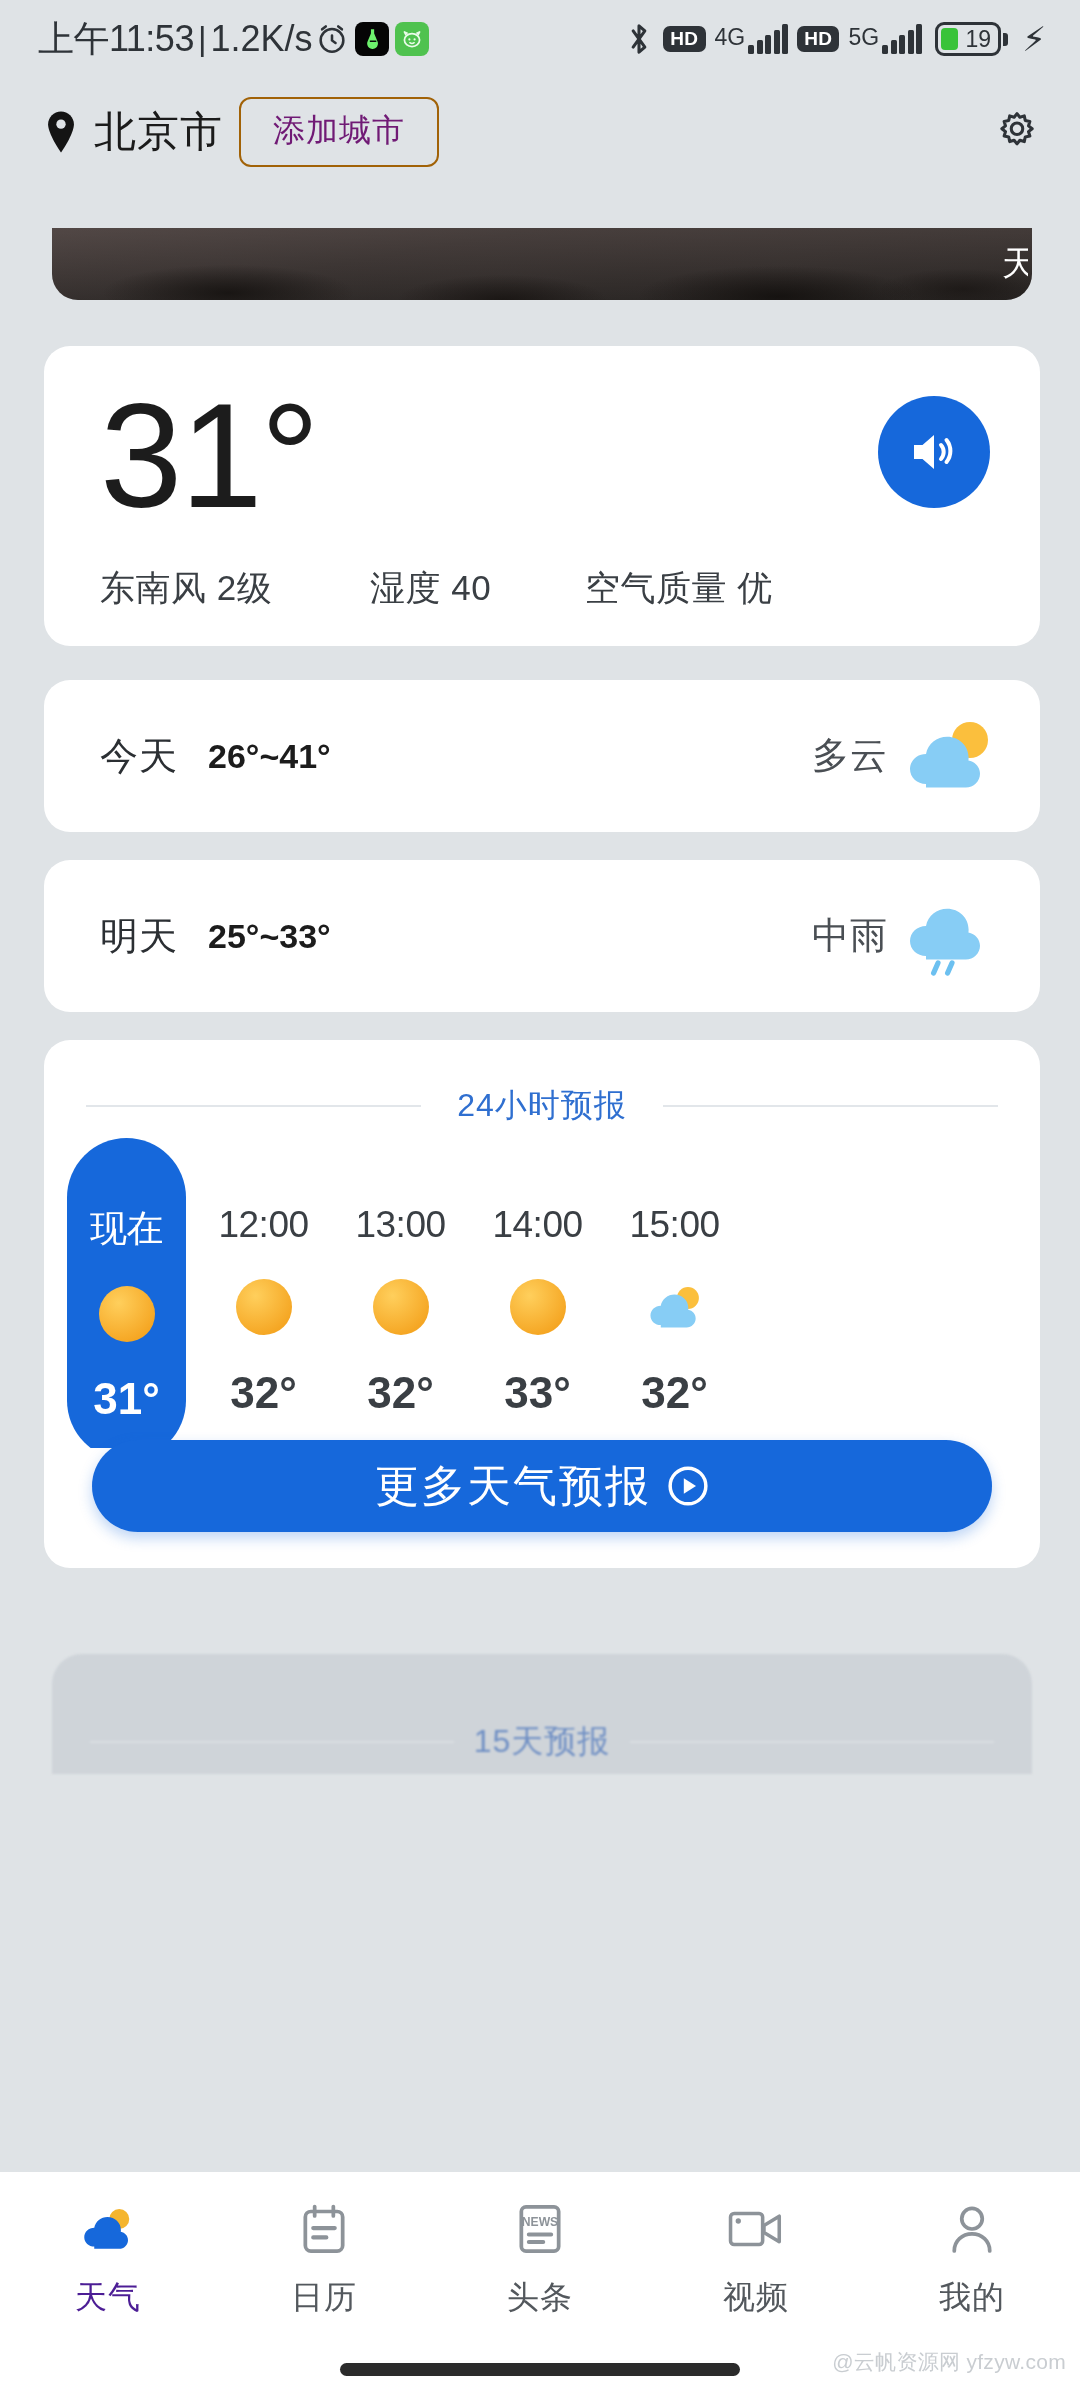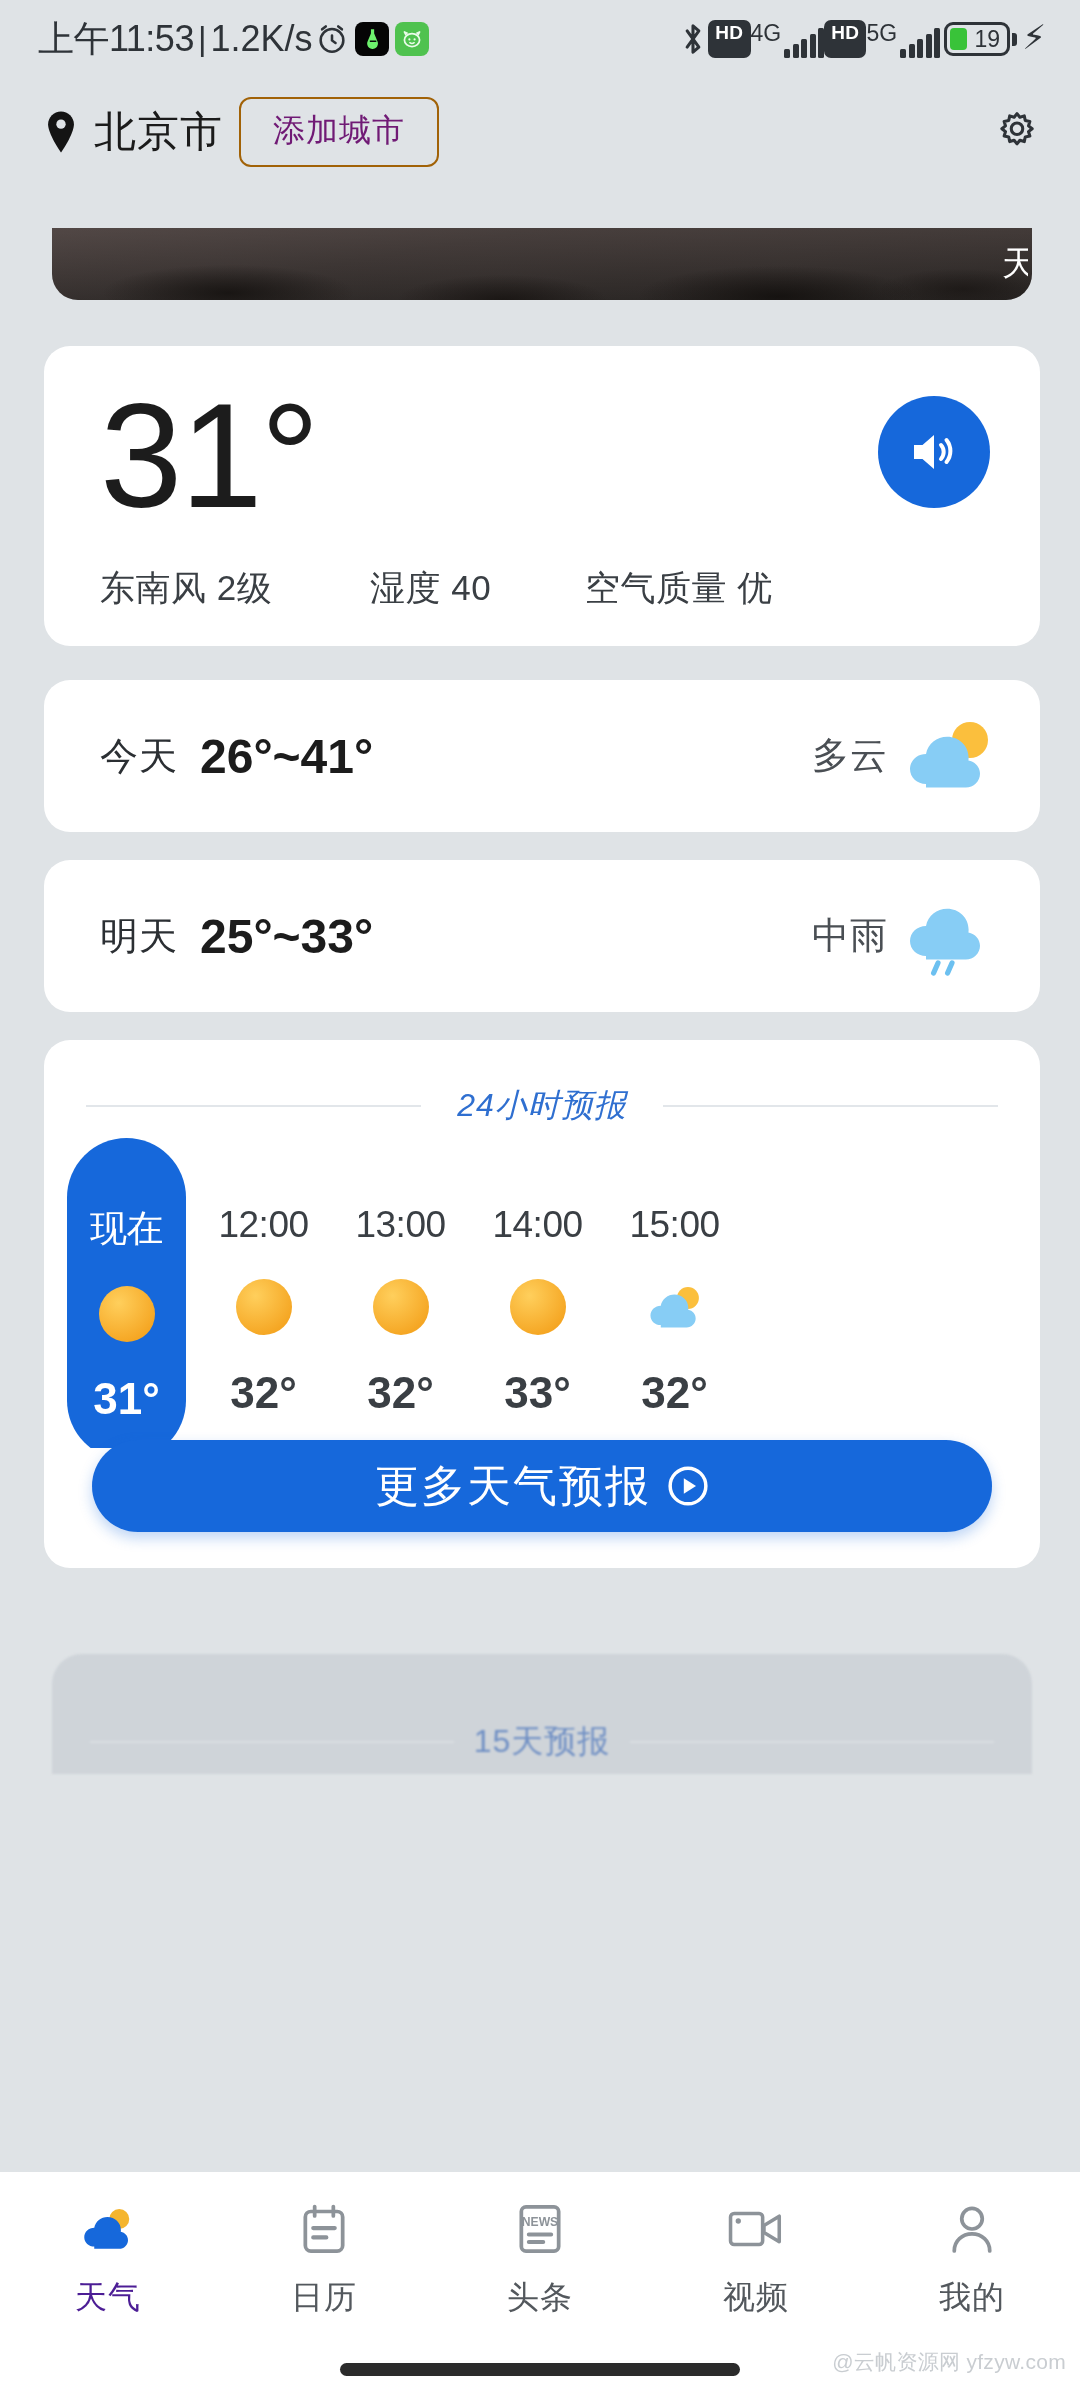--- a/index.html
+++ b/index.html
@@ -27,21 +27,21 @@
   .sb-net { font-size: 36px; font-weight: 500; white-space: nowrap; }
   .sb-div { font-size: 33px; font-weight: 300; margin: 0 2px; }
   .alarm-ico { width: 34px; height: 34px; display: block; }
   .app-chip {
     width: 34px; height: 34px; border-radius: 8px;
     display: flex; align-items: center; justify-content: center;
     margin-left: 4px; overflow: hidden;
   }
   .app-chip.dark { background: #050505; }
   .app-chip.green { background: #4fc24f; }
-  .sb-right { display: flex; }
+  .sb-right { display: flex; align-items: center; gap: 9px; }
   .bt-ico { width: 30px; height: 38px; }
   .hd-badge {
     background: #2e3338; color: #fff; border-radius: 7px;
     font-size: 19px; font-weight: 700; padding: 3px 7px 4px;
     letter-spacing: 0.4px; line-height: 1;
   }
   .sig-wrap { display: flex; align-items: flex-end; gap: 3px; }
   .sig-g { font-size: 23px; font-weight: 500; align-self: flex-start; margin-bottom: -4px; }
   .bars { display: flex; align-items: flex-end; gap: 2.5px; height: 30px; }
   .bars i { width: 6px; background: #2e3338; border-radius: 1.5px; display: block; }
@@ -132,29 +132,29 @@
 
   
   .card-day { height: 152px; }
   .card-today { top: 494px; }
   .card-tomorrow { top: 674px; }
   .day-row {
     position: absolute; inset: 0; display: flex; align-items: center;
     padding: 0 44px 0 56px;
   }
   .day-label { font-size: 38px; color: #2b2f33; letter-spacing: 1px; }
-  .day-range { font-size: 48px; font-weight: 700; color: #1c1c1c; margin-left: 22px; letter-spacing: 0px; }
+  .day-range { font-size: 34px; font-weight: 700; color: #1c1c1c; margin-left: 30px; letter-spacing: 0px; }
   .day-desc { margin-left: auto; font-size: 37px; color: #4a4f54; letter-spacing: 1px; }
   .day-ico { width: 96px; height: 82px; margin-left: 12px; flex: 0 0 auto; }
 
   
   .card-hourly { top: 854px; height: 528px; }
   .h-title-row {
     position: absolute; top: 44px; left: 42px; right: 42px;
-    display: flex; align-items: center; gap: 36px; font-style: italic;
+    display: flex; align-items: center; gap: 36px;
   }
   .h-line { flex: 1; height: 2px; background: #e2e6ea; }
   .h-title { font-size: 32px; color: #2f6fd0; letter-spacing: 1px; }
 
   .h-scroll {
     position: absolute; top: 98px; left: 0; right: 0; height: 310px;
     overflow: hidden;
   }
   .h-track { display: flex; height: 100%; padding-left: 14px; }
   .h-item {

